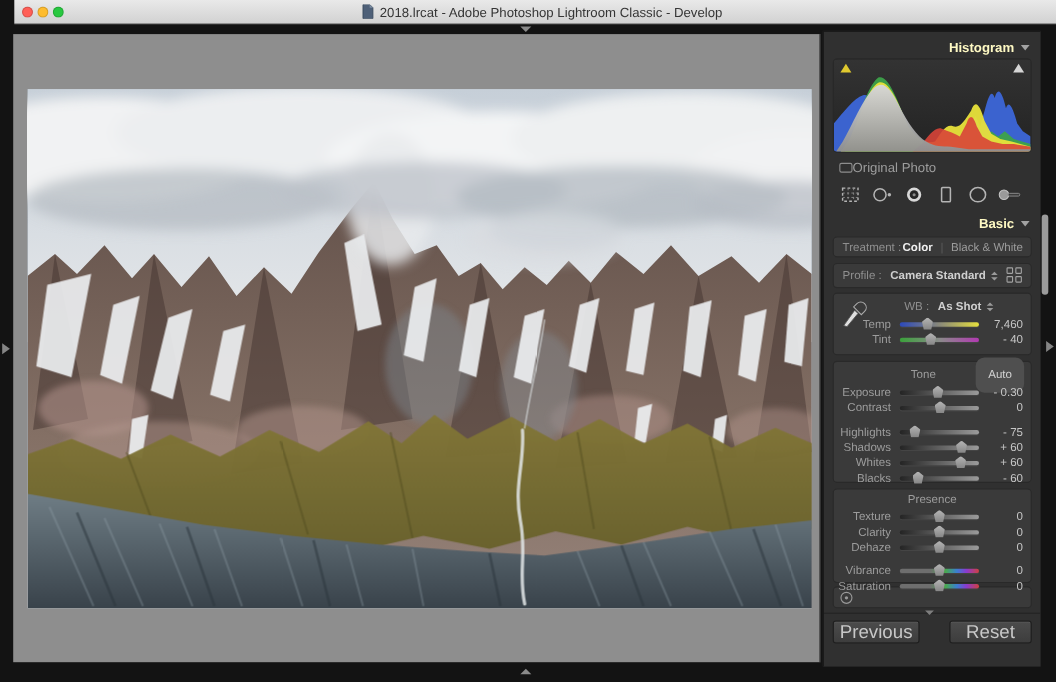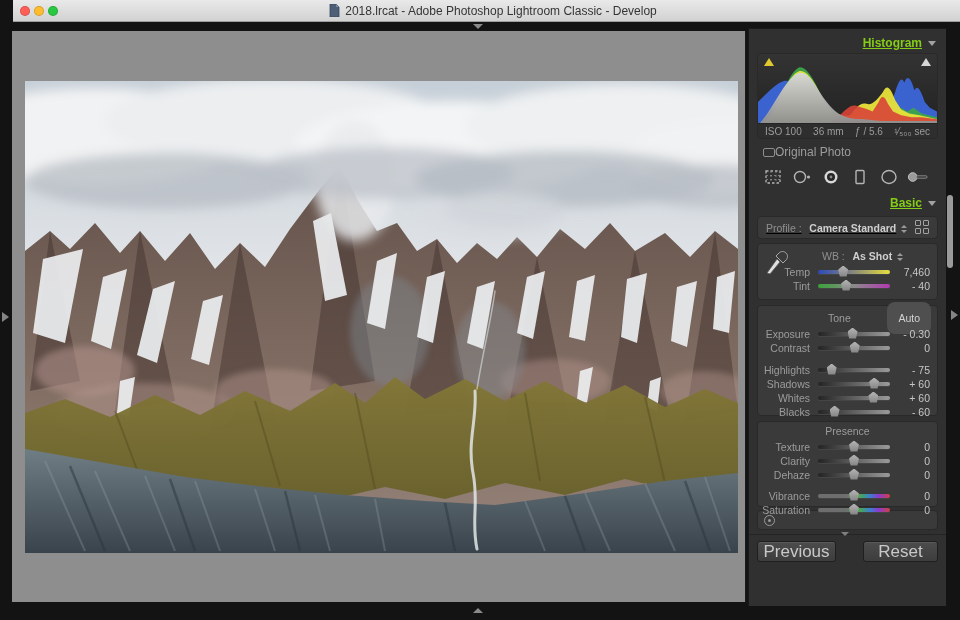--- a/index.html
+++ b/index.html
@@ -23,21 +23,21 @@
   .arr-right{left:951px;top:310px;border-top:5px solid transparent;border-bottom:5px solid transparent;border-left:7px solid #858585;}
 
   
   .canvas{position:absolute;left:12px;top:31px;width:734px;height:571px;background:#8e8e8e;border-right:1px solid #1a1a1a;}
   .photo{position:absolute;left:13px;top:50px;width:713px;height:472px;overflow:hidden;background:#aab4bd;}
   .photo svg{display:block;width:100%;height:100%;}
 
   
   .panel{position:absolute;left:748px;top:28px;width:198px;height:578px;background:#303030;border-left:1px solid #191919;border-top:1px solid #191919;}
   .phead{display:flex;align-items:center;justify-content:flex-end;gap:6px;height:16px;margin:6px 10px 0 8px;
-    font-size:12px;color:#84cc16;font-weight:600;text-decoration:underline;}
+    font-size:12px;color:#fef9c3;font-weight:600;}
   .phead .tri{width:0;height:0;border-left:4px solid transparent;border-right:4px solid transparent;border-top:5px solid #a2a2a2;}
   .sect{margin:0 8px;background:#3a3a3a;border:1px solid #292929;border-radius:4px;}
 
   
   .histbox{margin-top:2px;height:86px;display:flex;flex-direction:column;overflow:hidden;position:relative;background:#2a2a2a;}
   .histbox svg{flex:1;display:block;width:100%;}
   .clip{position:absolute;top:4px;width:0;height:0;border-left:5px solid transparent;border-right:5px solid transparent;}
   .clipL{left:6px;border-bottom:8px solid #e0c92f;}
   .clipR{right:6px;border-bottom:8px solid #d6d6d6;}
   .histinfo{height:15px;display:flex;align-items:center;font-size:10px;color:#9c9c9c;padding:0 7px;justify-content:space-between;background:#2e2e2e;border-top:1px solid #242424;}
@@ -50,21 +50,21 @@
 
   
   .treatrow{margin-top:4px;height:19px;display:flex;align-items:center;font-size:10.5px;padding:0 7px 0 8px;}
   .treatlbl{color:#8f8f8f;}
   .treatgrp{margin-left:auto;display:flex;align-items:center;gap:7px;}
   .tcolor{color:#f0f0f0;font-weight:600;}
   .tdiv{color:#5a5a5a;}
   .tbw{color:#9c9c9c;}
 
   
-  .profrow{margin-top:5px;height:23px;display:flex;align-items:center;font-size:10.5px;padding:0 7px 0 8px;text-decoration:underline;}
+  .profrow{margin-top:5px;height:23px;display:flex;align-items:center;font-size:10.5px;padding:0 7px 0 8px;}
   .proflbl{color:#8f8f8f;}
   .profval{flex:1;text-align:center;color:#cfcfcf;font-weight:600;}
   .gridicon{width:15px;height:15px;display:grid;grid-template-columns:6px 6px;grid-template-rows:6px 6px;gap:2px;}
   .gridicon span{border:1px solid #a2a2a2;border-radius:1px;}
 
   
   .ud{display:inline-flex;flex-direction:column;gap:2px;margin-left:5px;vertical-align:middle;}
   .ud i{width:0;height:0;border-left:3px solid transparent;border-right:3px solid transparent;display:block;}
   .ud .u{border-bottom:3px solid #9a9a9a;}
   .ud .d{border-top:3px solid #9a9a9a;}
@@ -289,26 +289,20 @@
         </defs>
         <rect x="0" y="0" width="175" height="72" fill="url(#hbg)"></rect>
         <path fill="#3c66d8" opacity="0.95" d="M0,72 L0,50 C8,42 18,30 26,28 C34,26 40,40 48,52 C60,64 70,66 80,66 L95,66 C100,64 104,60 108,62 L118,56 L126,44 L130,52 L134,40 C137,30 140,22 143,30 C146,20 150,26 153,38 C156,30 160,40 163,50 L168,56 L175,60 L175,72 Z"></path>
         <path fill="#3da24a" opacity="0.95" d="M10,72 L16,58 C24,40 32,18 40,14 C48,12 56,30 64,48 C72,60 80,66 88,68 L108,66 L114,62 L120,64 L128,58 L134,62 L140,56 L146,60 L152,56 L160,62 L175,66 L175,72 Z"></path>
         <path fill="#e8e23a" opacity="0.95" d="M6,72 L14,62 C22,48 30,22 40,18 C50,16 58,36 66,52 C74,62 82,66 90,64 C96,56 100,50 106,52 C112,54 116,48 122,40 C126,30 130,36 134,48 L140,58 L148,62 L158,64 L175,68 L175,72 Z"></path>
         <path fill="#d84438" opacity="0.9" d="M70,72 L78,66 C84,60 90,52 96,54 C102,56 108,58 112,60 L118,50 C121,42 124,44 127,52 L132,60 L140,64 L150,66 L160,66 L175,68 L175,72 Z"></path>
         <path fill="url(#hgray)" opacity="0.97" d="M2,72 L8,64 C16,52 26,30 36,22 C44,16 50,22 58,36 C66,50 74,60 82,64 C90,68 96,68 104,68 L120,70 L140,70 L160,70 L175,70 L175,72 Z"></path>
       </svg>
       <div class="clip clipL"></div>
       <div class="clip clipR"></div>
-      <div class="histinfo">
-        <span>ISO 100</span>
-        <span>36 mm</span>
-        <span>ƒ / 5.6</span>
-        <span>¹⁄₅₀₀ sec</span>
-      </div>
     </div>
     <div class="origrow">
       <span class="origbox"></span>
       <span>Original Photo</span>
     </div>
 
     <div class="tools">
       <span class="tool">
         <svg width="18" height="16" viewBox="0 0 18 16">
             <rect x="2" y="2" width="14" height="12" fill="none" stroke="#b4b4b4" stroke-width="1.3" stroke-dasharray="2.5 2"></rect>
@@ -344,20 +338,28 @@
             <rect x="11" y="6.7" width="11" height="2.6" rx="1.3" fill="#3a3a3a" stroke="#8d8d8d" stroke-width="0.9"></rect>
           </svg>
       </span>
     </div>
 
     <div class="phead">
       <span>Basic</span>
       <span class="tri"></span>
     </div>
 
+    <div class="sect treatrow">
+      <span class="treatlbl">Treatment :</span>
+      <span class="treatgrp">
+        <span class="tcolor">Color</span>
+        <span class="tdiv">|</span>
+        <span class="tbw">Black &amp; White</span>
+      </span>
+    </div>
 
     <div class="sect profrow">
       <span class="proflbl">Profile :</span>
       <span class="profval">
         <span>Camera Standard</span><span class="ud">
             <i class="u"></i>
             <i class="d"></i>
           </span>
       </span>
       <span class="gridicon">

